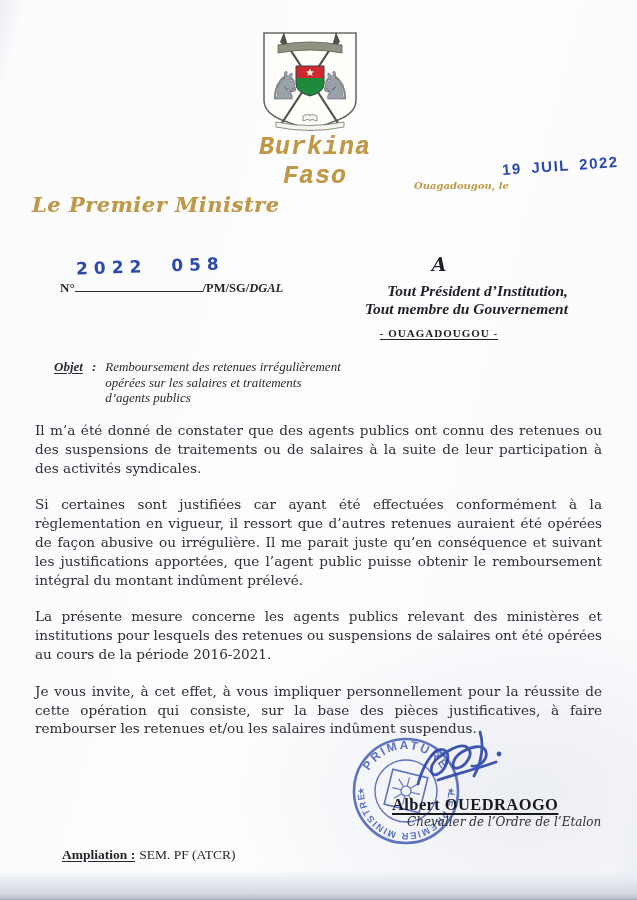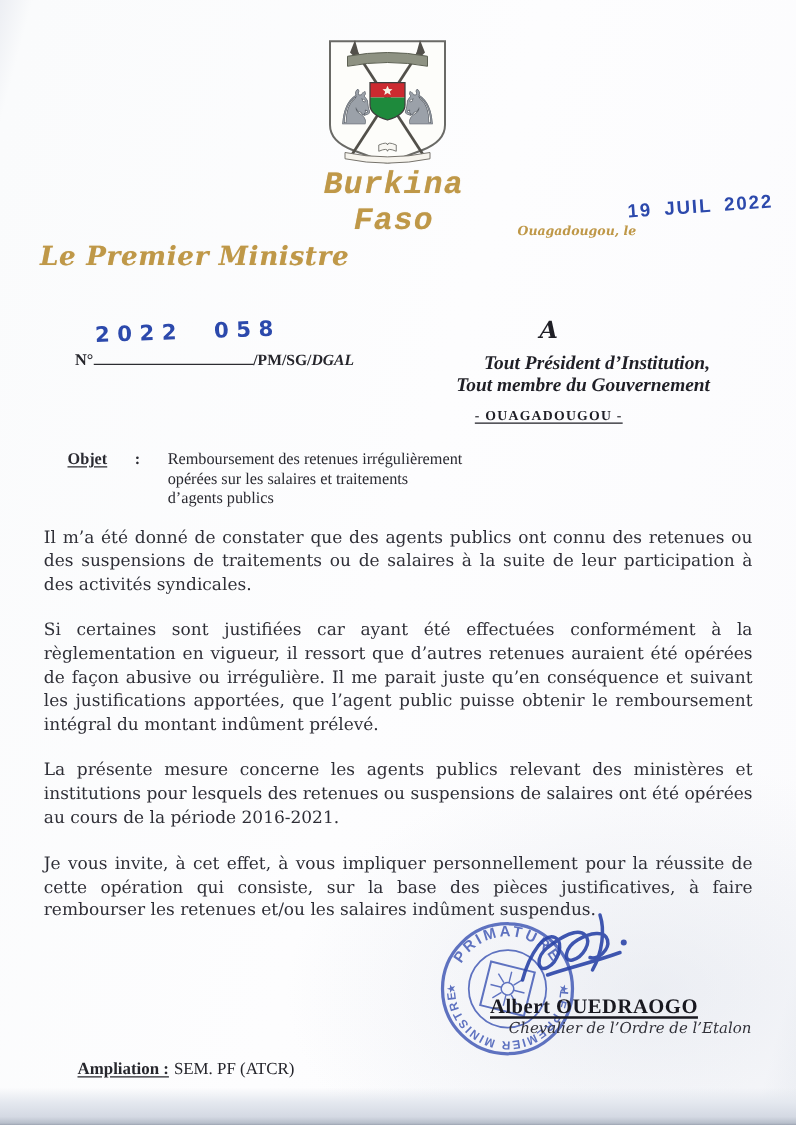--- a/index.html
+++ b/index.html
@@ -62,22 +62,22 @@
   .ref-suffix { font-size:12.5px; }
   .ref-suffix-italic { font-style:italic; }
   
   .recipient { position:absolute; left:310px; top:253px; width:258px; text-align:center;
     font-family:"Liberation Serif", serif; color:#1f1f26; }
   .to-label { font-size:19px; font-weight:bold; font-style:italic; font-family:"DejaVu Serif", serif; }
   .recipient-lines { margin-top:7px; font-size:15.5px; font-weight:bold; font-style:italic; line-height:17.5px;text-align:right; }
   .city-line { margin-top:10px; font-size:11px; font-weight:bold; letter-spacing:1px;
     text-decoration:underline; text-underline-offset:2px; }
   
-  .subject { position:absolute; left:54px; top:359px; display:flex; gap:22px;
-    font-family:"Liberation Serif", serif; font-size:13px; line-height:15.5px; color:#2a2a31; }
+  .subject { position:absolute; left:54px; top:359px; display:flex; gap:9px;
+    font-family:"Liberation Serif", serif; font-size:13px; line-height:15.5px; color:#2a2a31;font-style:italic; }
   .subject-label { font-weight:bold; text-decoration:underline; text-underline-offset:2px; }
   .subject-sep { font-weight:bold; }
   
   .body-text { position:absolute; left:35px; top:421px; width:567px;
     font-family:"DejaVu Serif", serif; font-size:13.6px; line-height:18.8px;
     text-align:justify; color:#2e2e36; }
   .body-text p { margin:0 0 18px 0; }
   
   .stamp { position:absolute; left:351px; top:736px; width:110px; height:110px; opacity:.82; }
   .scribble { position:absolute; left:410px; top:720px; width:100px; height:88px; }

